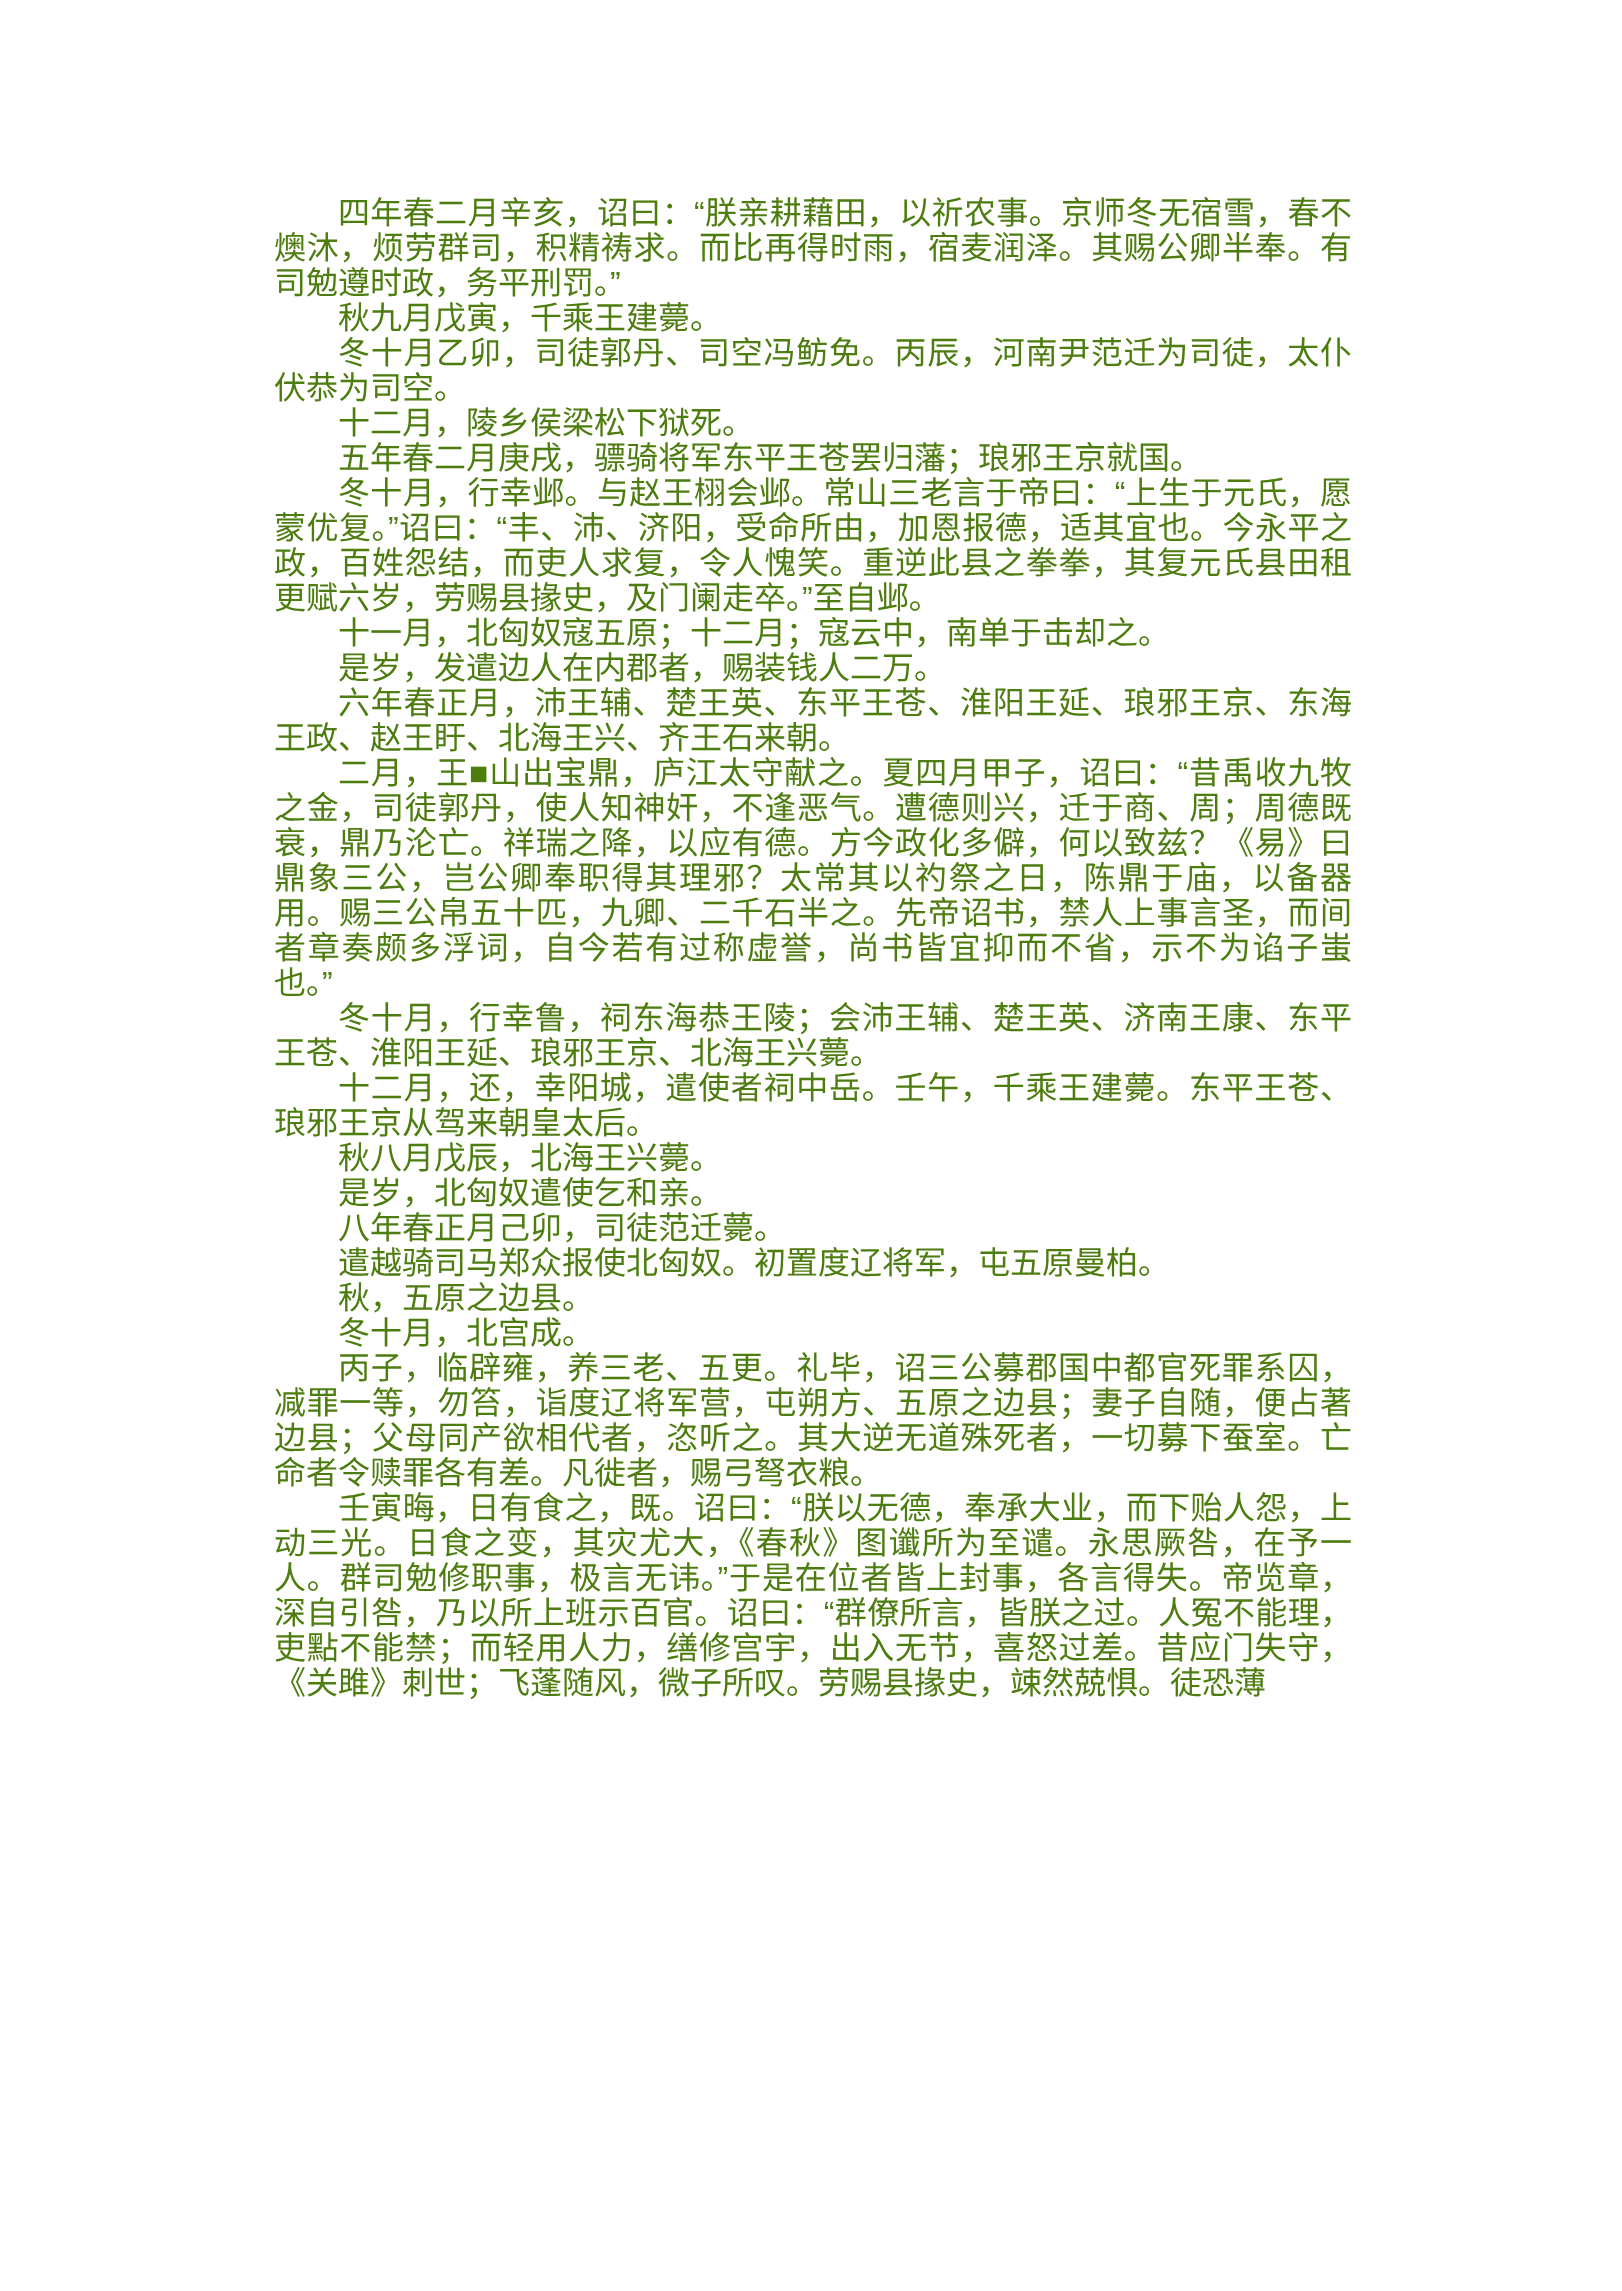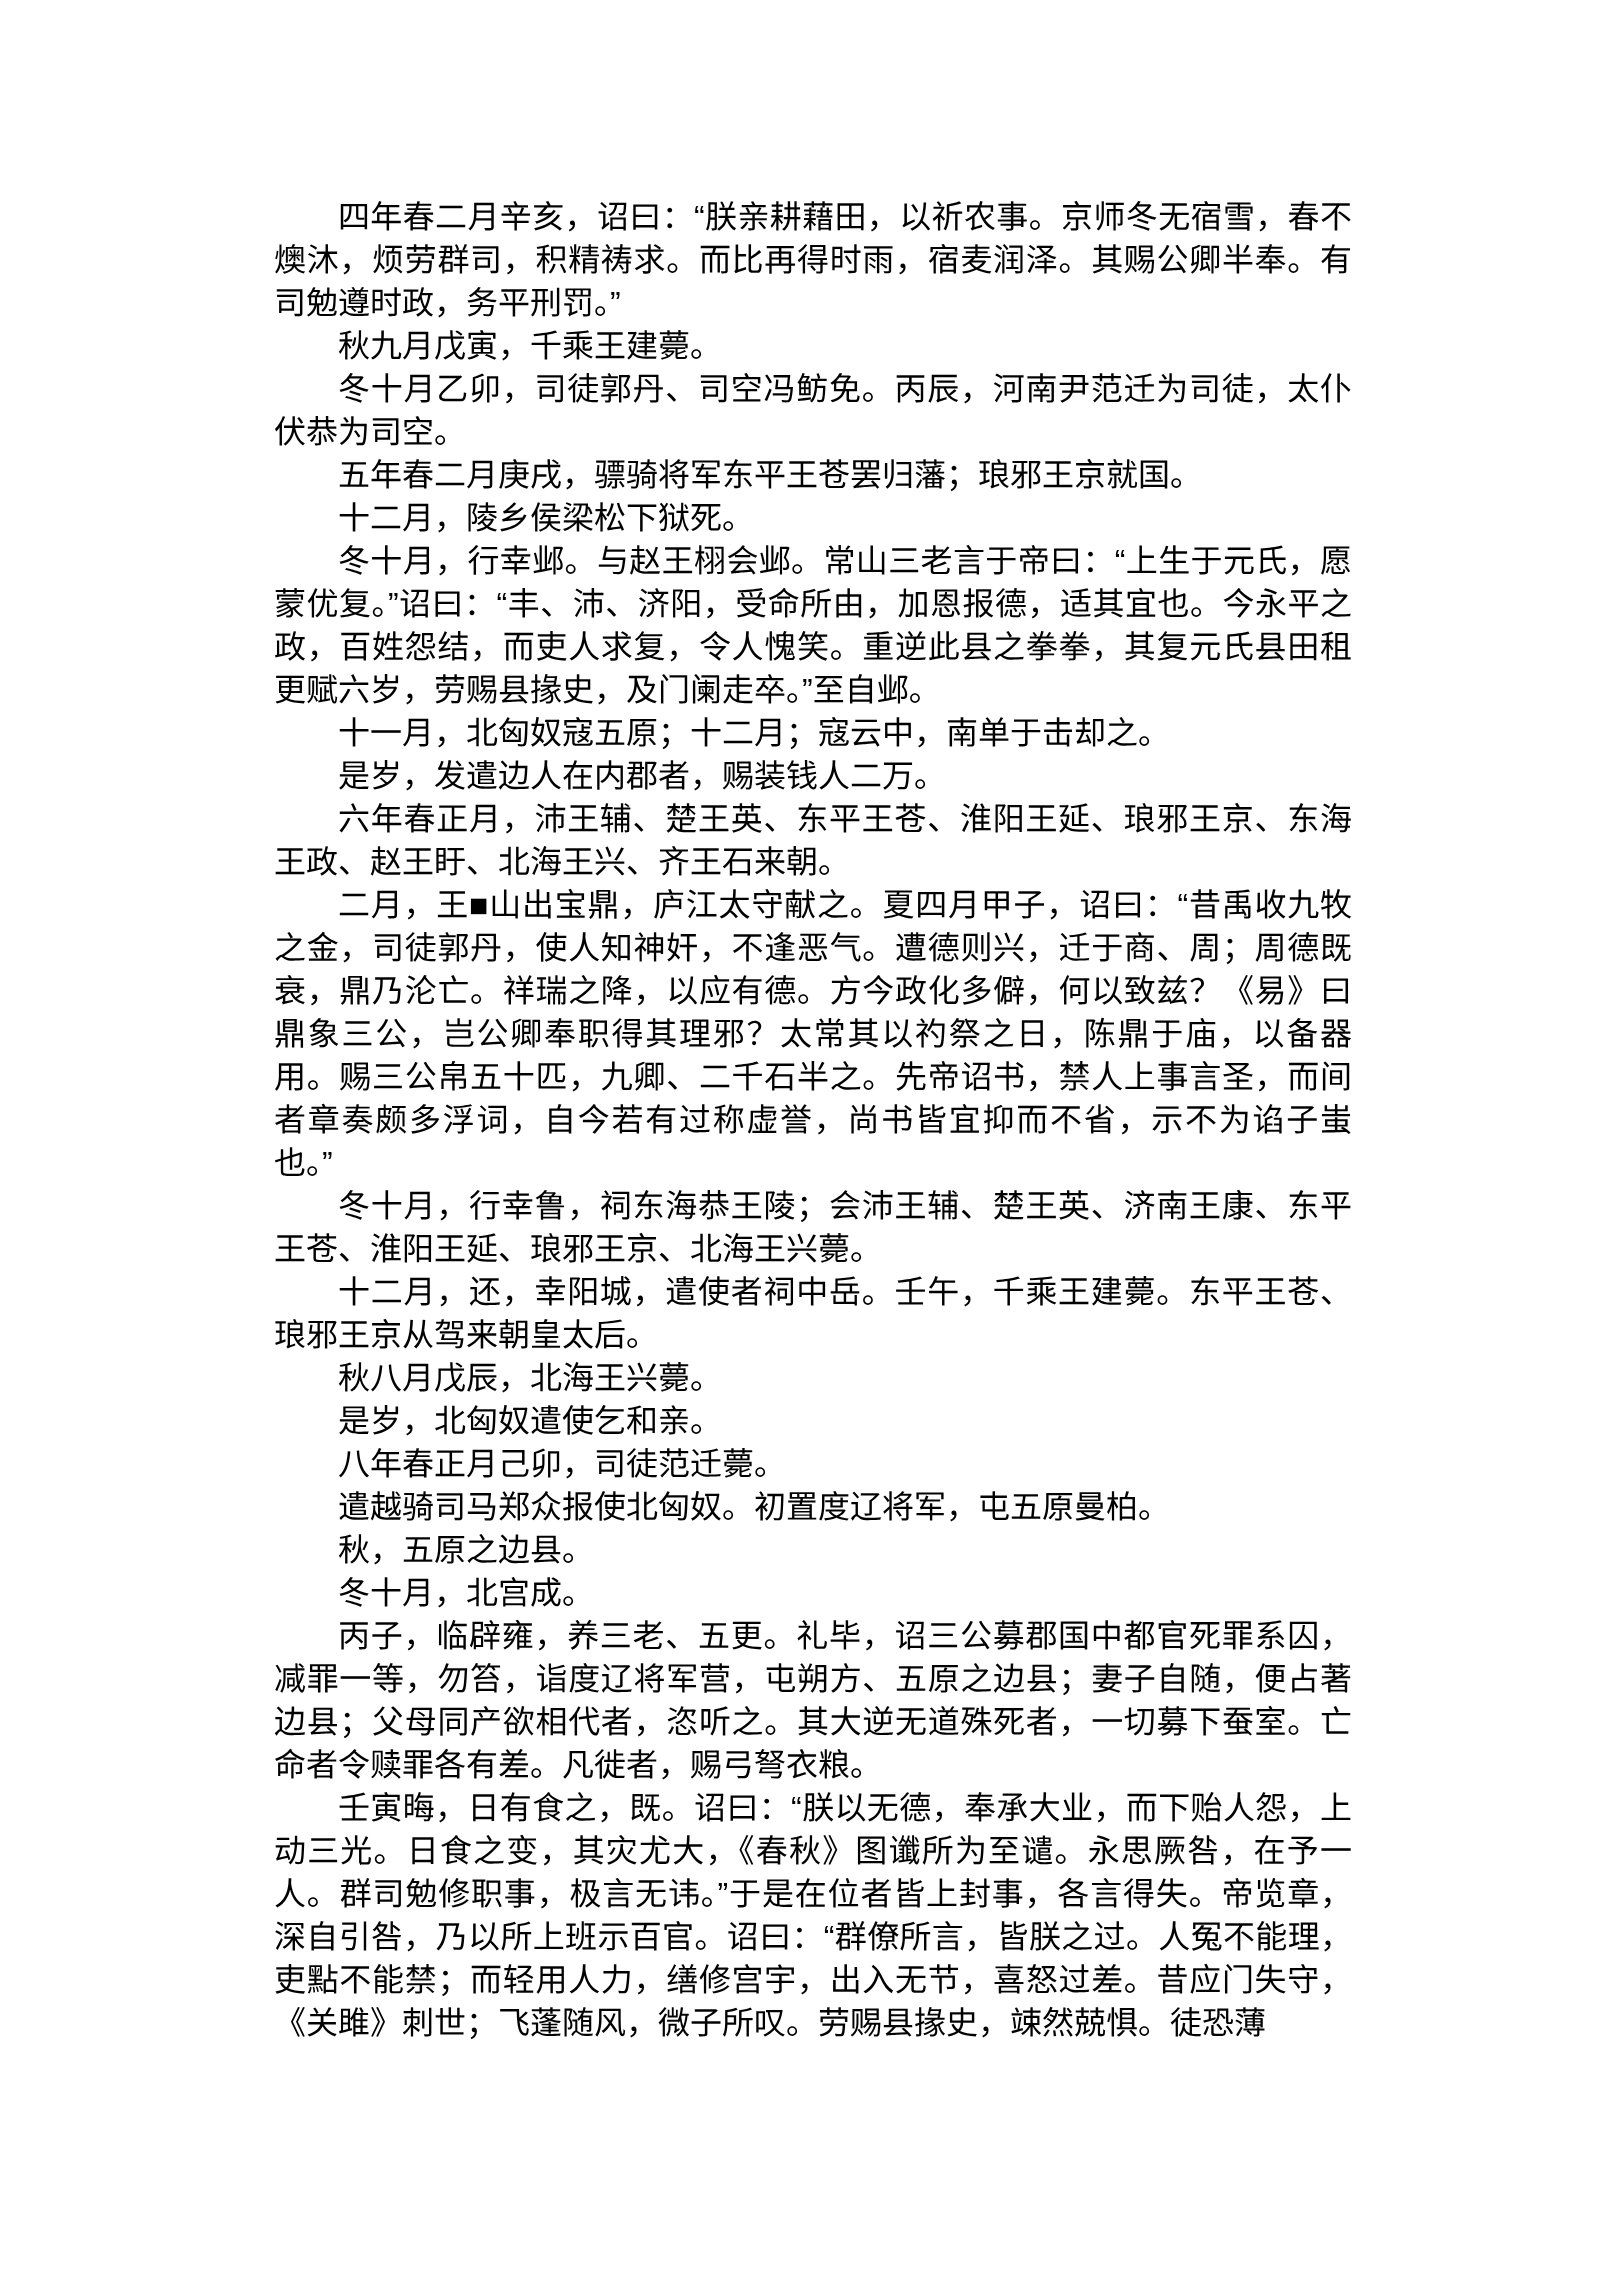--- a/index.html
+++ b/index.html
@@ -17,44 +17,44 @@
     width: 1622px;
     height: 2292px;
     background: #ffffff;
     overflow: hidden;
   }
   .textblock {
     position: absolute;
     left: 274px;
     top: 196px;
     width: 1078px;
-    color: #000000;
+    color: #4d7c0f;
     font-size: 32px;
-    line-height: 43px;
+    line-height: 35px;
     text-align: justify;
     text-justify: inter-character;
     word-break: normal;
   }
   .textblock p {
     margin: 0;
     padding: 0;
     text-indent: 2em;
   }
 </style>
 </head>
 <body>
 
 <main class="page">
   <section class="textblock">
 
   <p>四年春二月辛亥，诏曰：“朕亲耕藉田，以祈农事。京师冬无宿雪，春不燠沐，烦劳群司，积精祷求。而比再得时雨，宿麦润泽。其赐公卿半奉。有司勉遵时政，务平刑罚。”</p>
       <p>秋九月戊寅，千乘王建薨。</p>
       <p>冬十月乙卯，司徒郭丹、司空冯鲂免。丙辰，河南尹范迁为司徒，太仆伏恭为司空。</p>
+      <p>十二月，陵乡侯梁松下狱死。</p>
       <p>五年春二月庚戌，骠骑将军东平王苍罢归藩；琅邪王京就国。</p>
-      <p>十二月，陵乡侯梁松下狱死。</p>
       <p>冬十月，行幸邺。与赵王栩会邺。常山三老言于帝曰：“上生于元氏，愿蒙优复。”诏曰：“丰、沛、济阳，受命所由，加恩报德，适其宜也。今永平之政，百姓怨结，而吏人求复，令人愧笑。重逆此县之拳拳，其复元氏县田租更赋六岁，劳赐县掾史，及门阑走卒。”至自邺。</p>
       <p>十一月，北匈奴寇五原；十二月；寇云中，南单于击却之。</p>
       <p>是岁，发遣边人在内郡者，赐装钱人二万。</p>
       <p>六年春正月，沛王辅、楚王英、东平王苍、淮阳王延、琅邪王京、东海王政、赵王盱、北海王兴、齐王石来朝。</p>
       <p>二月，王■山出宝鼎，庐江太守献之。夏四月甲子，诏曰：“昔禹收九牧之金，司徒郭丹，使人知神奸，不逢恶气。遭德则兴，迁于商、周；周德既衰，鼎乃沦亡。祥瑞之降，以应有德。方今政化多僻，何以致兹？《易》曰鼎象三公，岂公卿奉职得其理邪？太常其以礿祭之日，陈鼎于庙，以备器用。赐三公帛五十匹，九卿、二千石半之。先帝诏书，禁人上事言圣，而间者章奏颇多浮词，自今若有过称虚誉，尚书皆宜抑而不省，示不为谄子蚩也。”</p>
       <p>冬十月，行幸鲁，祠东海恭王陵；会沛王辅、楚王英、济南王康、东平王苍、淮阳王延、琅邪王京、北海王兴薨。</p>
       <p>十二月，还，幸阳城，遣使者祠中岳。壬午，千乘王建薨。东平王苍、琅邪王京从驾来朝皇太后。</p>
       <p>秋八月戊辰，北海王兴薨。</p>
       <p>是岁，北匈奴遣使乞和亲。</p>
       <p>八年春正月己卯，司徒范迁薨。</p>

